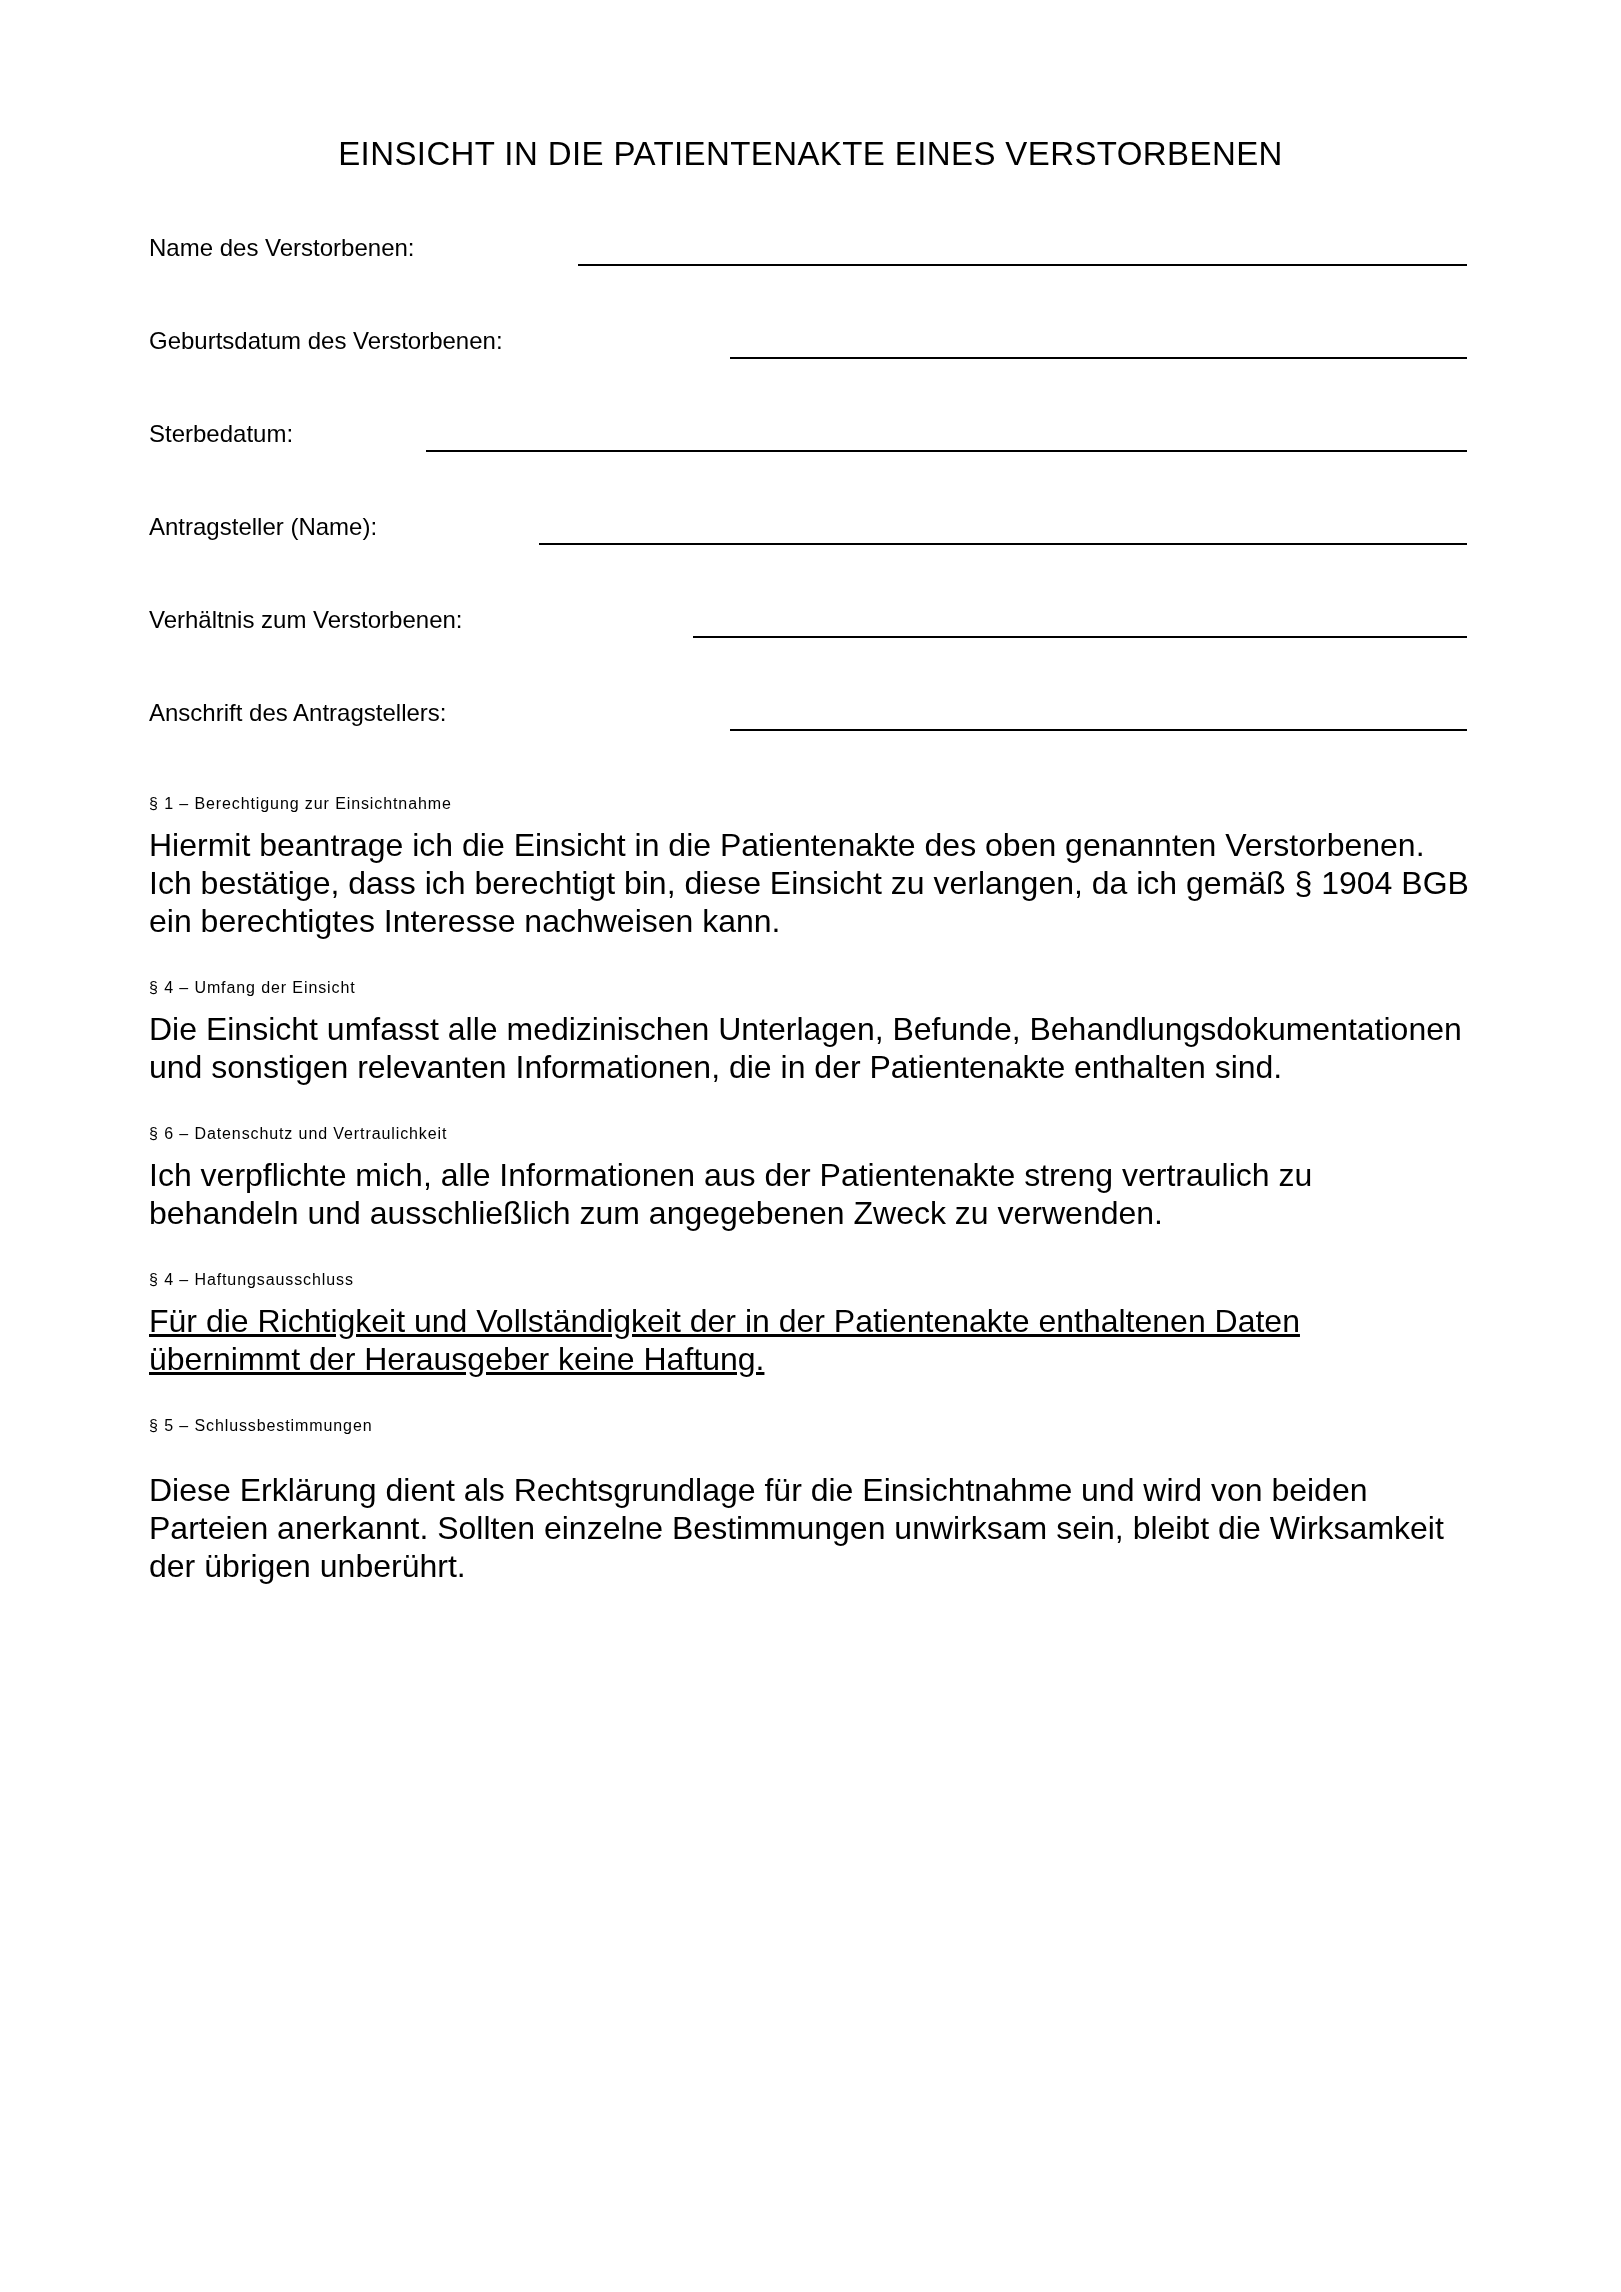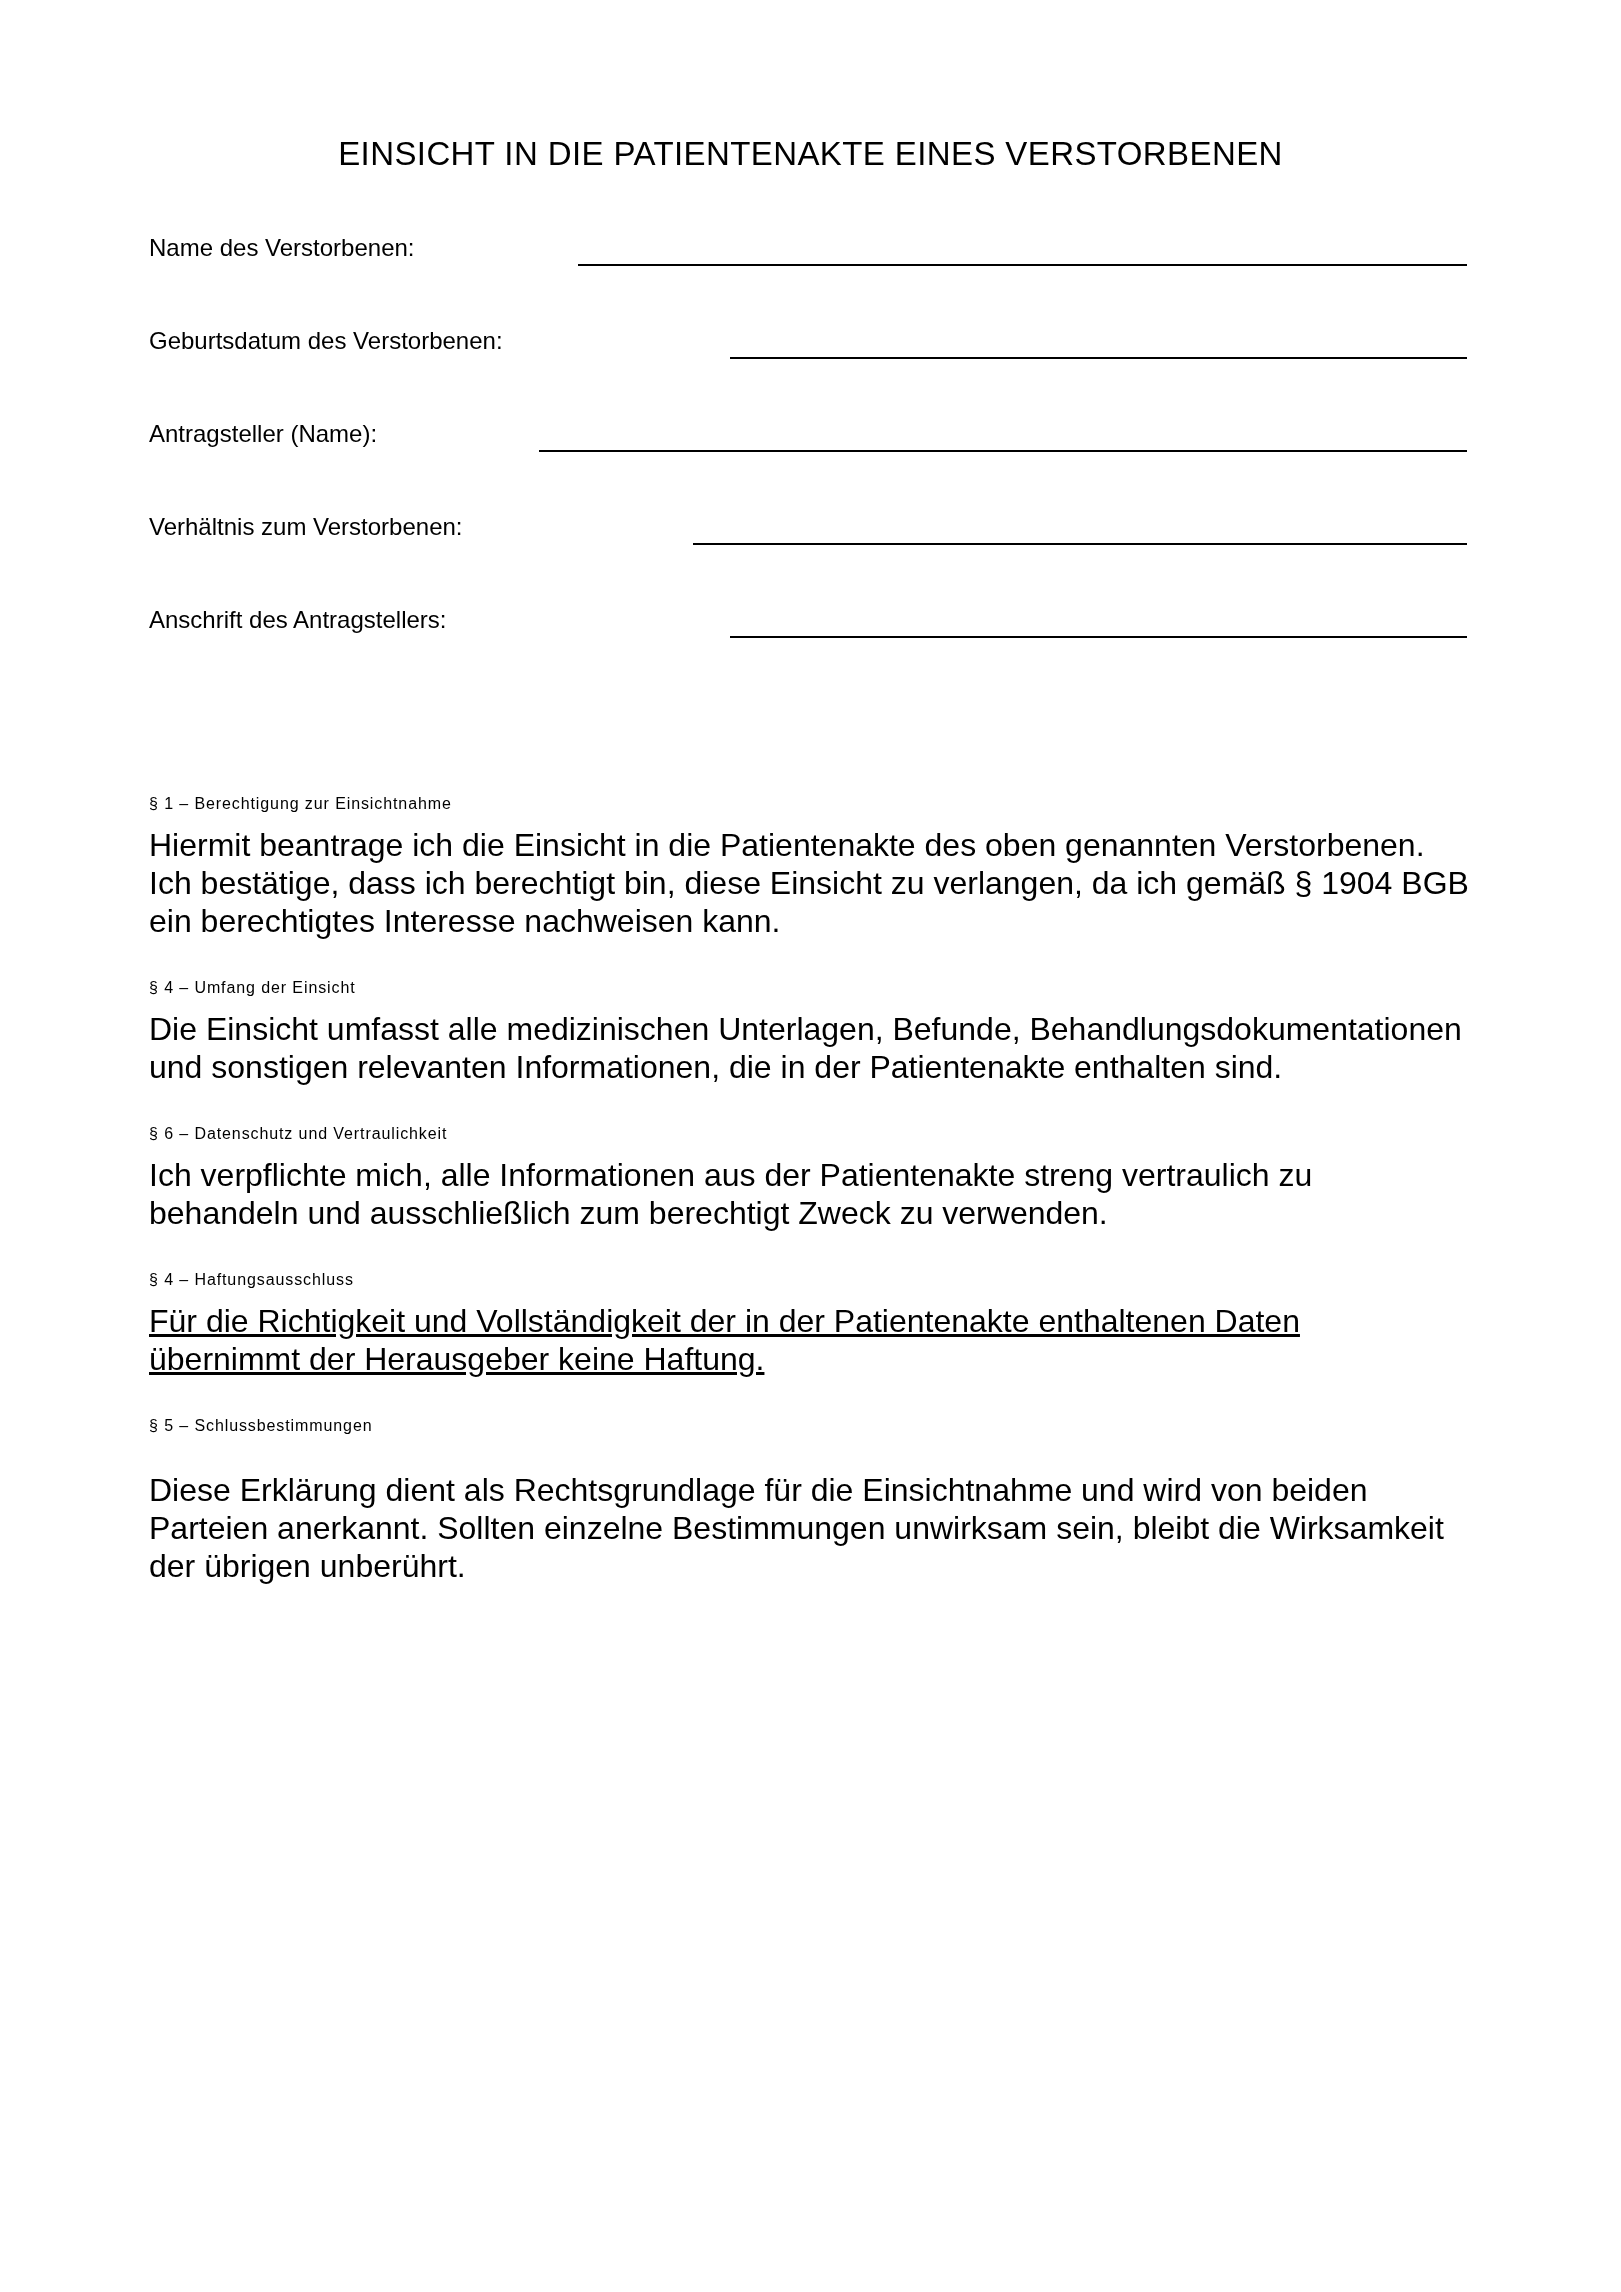--- a/index.html
+++ b/index.html
@@ -107,20 +107,24 @@
     <div class="form-row">
       <span class="form-label">Name des Verstorbenen:</span>
       <span class="form-line" style="left:578px; width:889px;"></span>
     </div>
 
     <div class="form-row">
       <span class="form-label">Geburtsdatum des Verstorbenen:</span>
       <span class="form-line" style="left:730px; width:737px;"></span>
     </div>
 
+    <div class="form-row">
+      <span class="form-label">Sterbedatum:</span>
+      <span class="form-line" style="left:426px; width:1041px;"></span>
+    </div>
 
     <div class="form-row">
       <span class="form-label">Antragsteller (Name):</span>
       <span class="form-line" style="left:539px; width:928px;"></span>
     </div>
 
     <div class="form-row">
       <span class="form-label">Verhältnis zum Verstorbenen:</span>
       <span class="form-line" style="left:693px; width:774px;"></span>
     </div>
@@ -139,21 +143,21 @@
       <p class="section-body">Hiermit beantrage ich die Einsicht in die Patientenakte des oben genannten Verstorbenen. Ich bestätige, dass ich berechtigt bin, diese Einsicht zu verlangen, da ich gemäß § 1904 BGB ein berechtigtes Interesse nachweisen kann.</p>
     </div>
 
     <div class="section s2">
       <p class="section-heading">§ 4 – Umfang der Einsicht</p>
       <p class="section-body">Die Einsicht umfasst alle medizinischen Unterlagen, Befunde, Behandlungsdokumentationen und sonstigen relevanten Informationen, die in der Patientenakte enthalten sind.</p>
     </div>
 
     <div class="section s3">
       <p class="section-heading">§ 6 – Datenschutz und Vertraulichkeit</p>
-      <p class="section-body">Ich verpflichte mich, alle Informationen aus der Patientenakte streng vertraulich zu behandeln und ausschließlich zum berechtigt Zweck zu verwenden.</p>
+      <p class="section-body">Ich verpflichte mich, alle Informationen aus der Patientenakte streng vertraulich zu behandeln und ausschließlich zum angegebenen Zweck zu verwenden.</p>
     </div>
 
     <div class="section s4">
       <p class="section-heading">§ 4 – Haftungsausschluss</p>
       <p class="section-body">Für die Richtigkeit und Vollständigkeit der in der Patientenakte enthaltenen Daten übernimmt der Herausgeber keine Haftung.</p>
     </div>
 
     <div class="section s5">
       <p class="section-heading">§ 5 – Schlussbestimmungen</p>
       <p class="section-body">Diese Erklärung dient als Rechtsgrundlage für die Einsichtnahme und wird von beiden Parteien anerkannt. Sollten einzelne Bestimmungen unwirksam sein, bleibt die Wirksamkeit der übrigen unberührt.</p>

